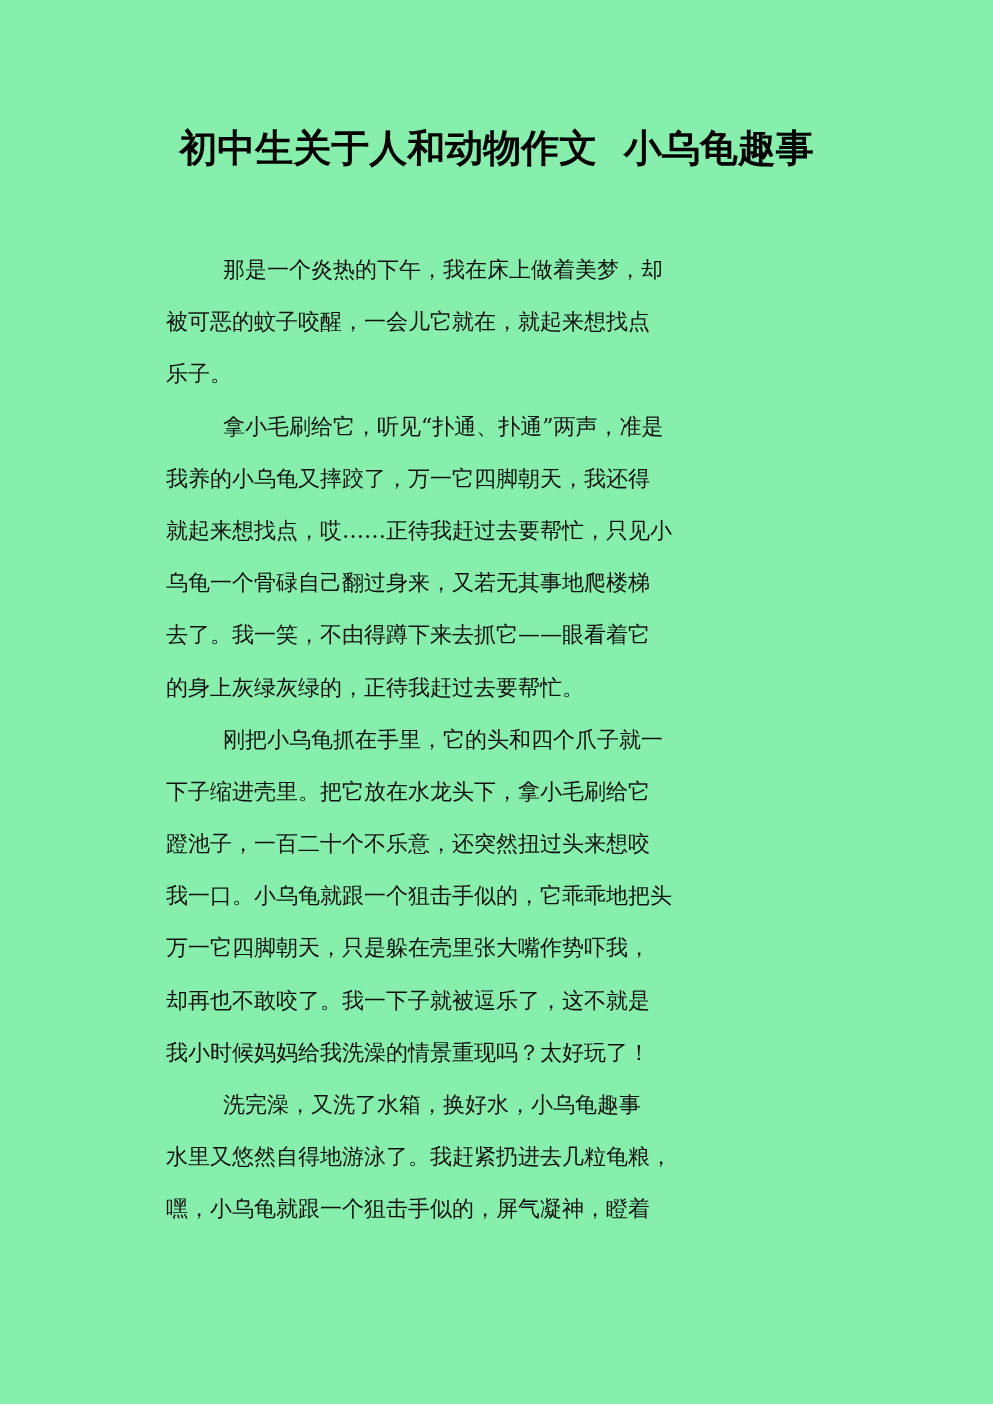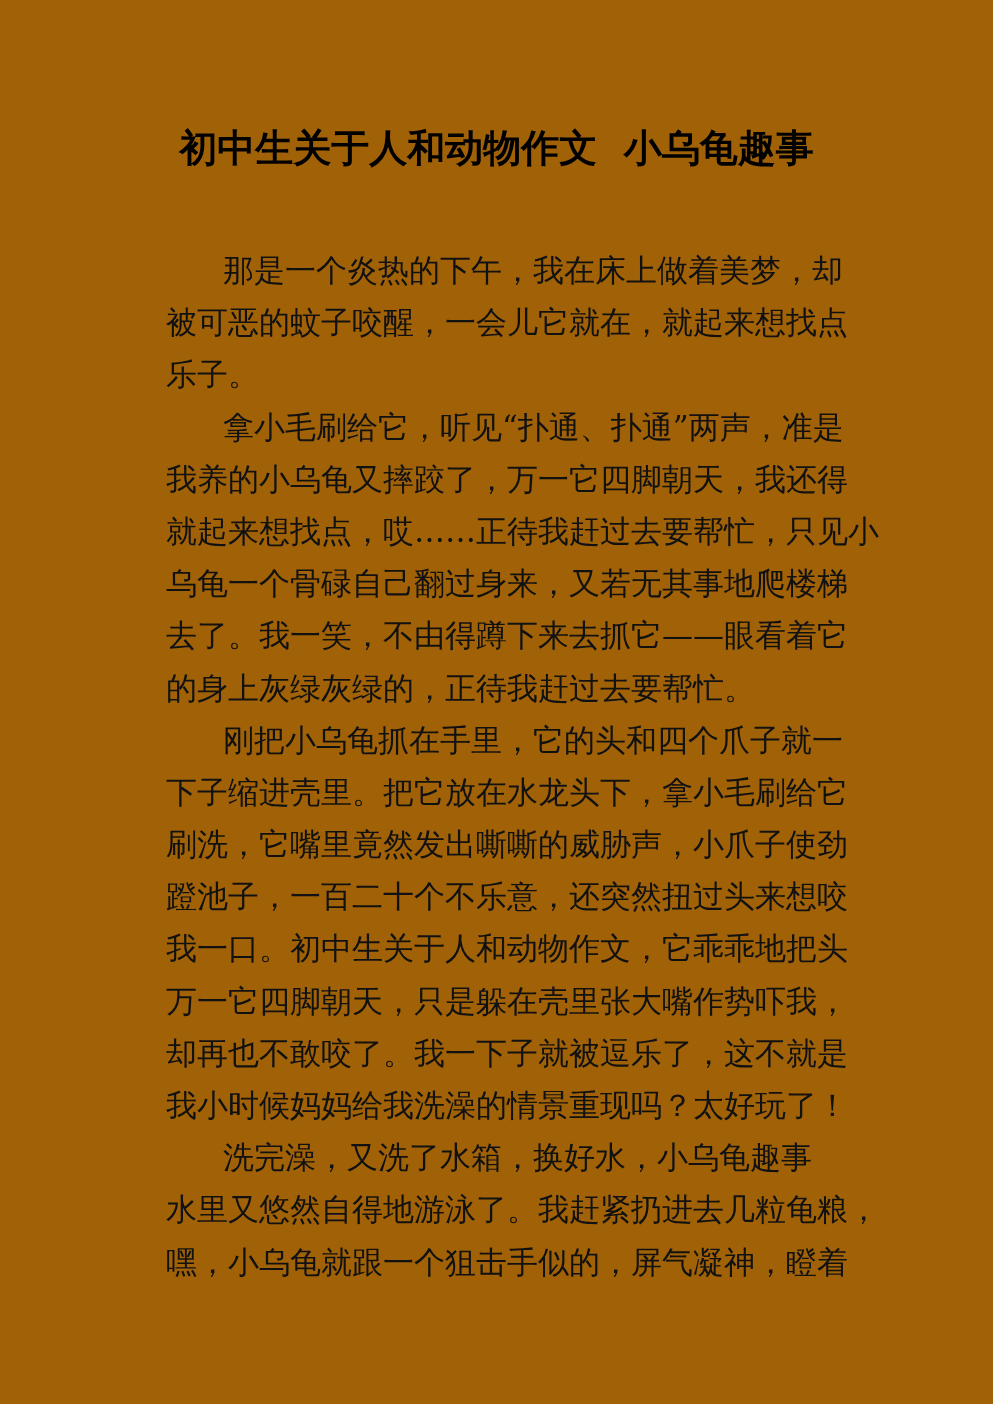--- a/index.html
+++ b/index.html
@@ -12,21 +12,21 @@
     height: 1404px;
     position: relative;
     overflow: hidden;
     color: #111111;
   }
   .page {
     position: absolute;
     left: 0; top: 0;
     width: 993px;
     height: 1404px;
-    background: #a16207;
+    background: #86efac;
   }
   .title {
     position: absolute;
     left: 0;
     top: 122px;
     width: 993px;
     text-align: center;
     font-family: "DejaVu Sans", sans-serif;
     font-weight: bold;
     font-size: 38px;
@@ -34,21 +34,21 @@
     letter-spacing: 0px;
     color: #000000;
     white-space: pre;
   }
   .body-text {
     position: absolute;
     left: 166px;
     top: 244px;
     width: 680px;
     font-family: "DejaVu Serif", serif;
-    font-size: 31px;
+    font-size: 22px;
     color: #111111;
   }
   .line {
     height: 52.2px;
     line-height: 52.2px;
     white-space: pre;
   }
   .line.indent {
     padding-left: 57px;
   }
@@ -72,23 +72,22 @@
       <div class="line">我养的小乌龟又摔跤了，万一它四脚朝天，我还得</div>
       <div class="line">就起来想找点，哎……正待我赶过去要帮忙，只见小</div>
       <div class="line">乌龟一个骨碌自己翻过身来，又若无其事地爬楼梯</div>
       <div class="line">去了。我一笑，不由得蹲下来去抓它——眼看着它</div>
       <div class="line">的身上灰绿灰绿的，正待我赶过去要帮忙。</div>
     </div>
 
     <div>
       <div class="line indent">刚把小乌龟抓在手里，它的头和四个爪子就一</div>
       <div class="line">下子缩进壳里。把它放在水龙头下，拿小毛刷给它</div>
-      <div class="line">刷洗，它嘴里竟然发出嘶嘶的威胁声，小爪子使劲</div>
       <div class="line">蹬池子，一百二十个不乐意，还突然扭过头来想咬</div>
-      <div class="line">我一口。初中生关于人和动物作文，它乖乖地把头</div>
+      <div class="line">我一口。小乌龟就跟一个狙击手似的，它乖乖地把头</div>
       <div class="line">万一它四脚朝天，只是躲在壳里张大嘴作势吓我，</div>
       <div class="line">却再也不敢咬了。我一下子就被逗乐了，这不就是</div>
       <div class="line">我小时候妈妈给我洗澡的情景重现吗？太好玩了！</div>
     </div>
 
     <div>
       <div class="line indent">洗完澡，又洗了水箱，换好水，小乌龟趣事</div>
       <div class="line">水里又悠然自得地游泳了。我赶紧扔进去几粒龟粮，</div>
       <div class="line">嘿，小乌龟就跟一个狙击手似的，屏气凝神，瞪着</div>
     </div>

